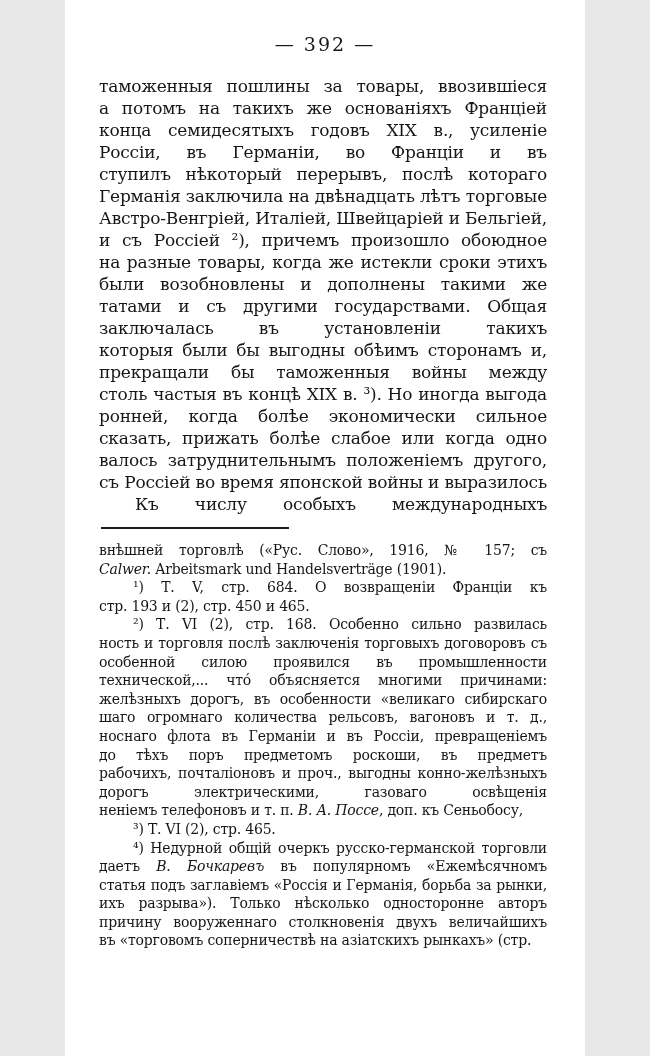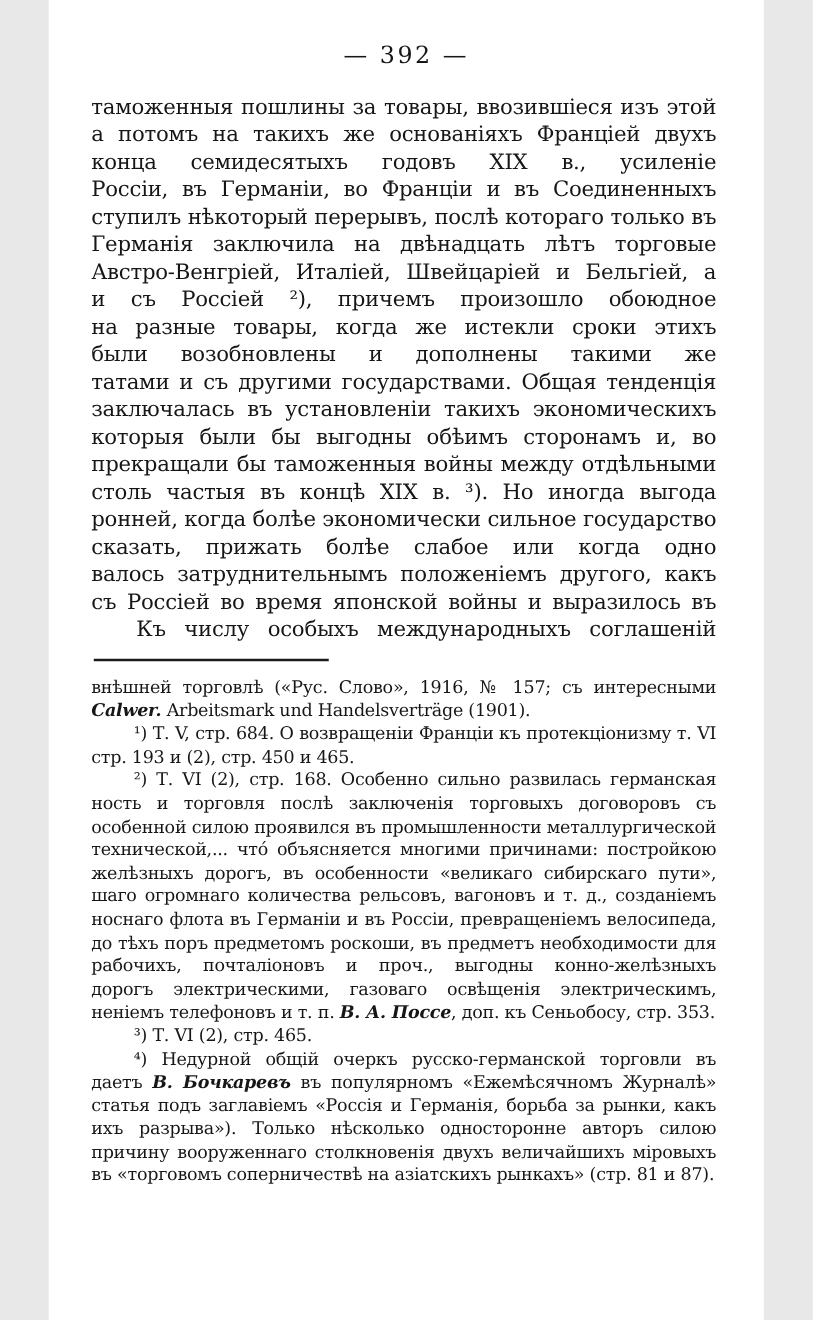--- a/index.html
+++ b/index.html
@@ -1,18 +1,18 @@
 <!DOCTYPE html>
 <html><head>
 <meta charset="utf-8">
 <style>
   html, body { margin: 0; padding: 0; background: #e8e8e8; }
   .page {
     position: relative;
-    width: 572px;
+    width: 520px;
     height: 1056px;
     margin: 0 auto;
     background: #ffffff;
     color: #161616;
     font-family: "DejaVu Serif", "Liberation Serif", serif;
     overflow: hidden;
   }
   .page-number {
     padding-top: 33px;
     text-align: center;
@@ -44,21 +44,21 @@
     margin-top: 12px;
     padding: 0 38px 0 34px;
     font-size: 14px;
     line-height: 18.6px;
     letter-spacing: -0.2px;
   }
   .f-line { height: 18.6px; overflow: hidden; }
   .f-line.justify { text-align: justify; text-align-last: justify; }
   .f-line.left { text-align: left; text-align-last: left; }
   .f-line.indent { text-indent: 34px; }
-  .it { font-style: italic; font-weight: bold; }
+  .it { font-style: italic; }
 </style>
 </head>
 <body>
 
 <div class="page">
   <div class="page-number">— 392 —</div>
 
   <div class="body-text">
       <div class="b-line">таможенныя пошлины за товары, ввозившіеся изъ этой страны ¹),</div>
       <div class="b-line">а потомъ на такихъ же основаніяхъ Франціей двухъ заключены</div>

